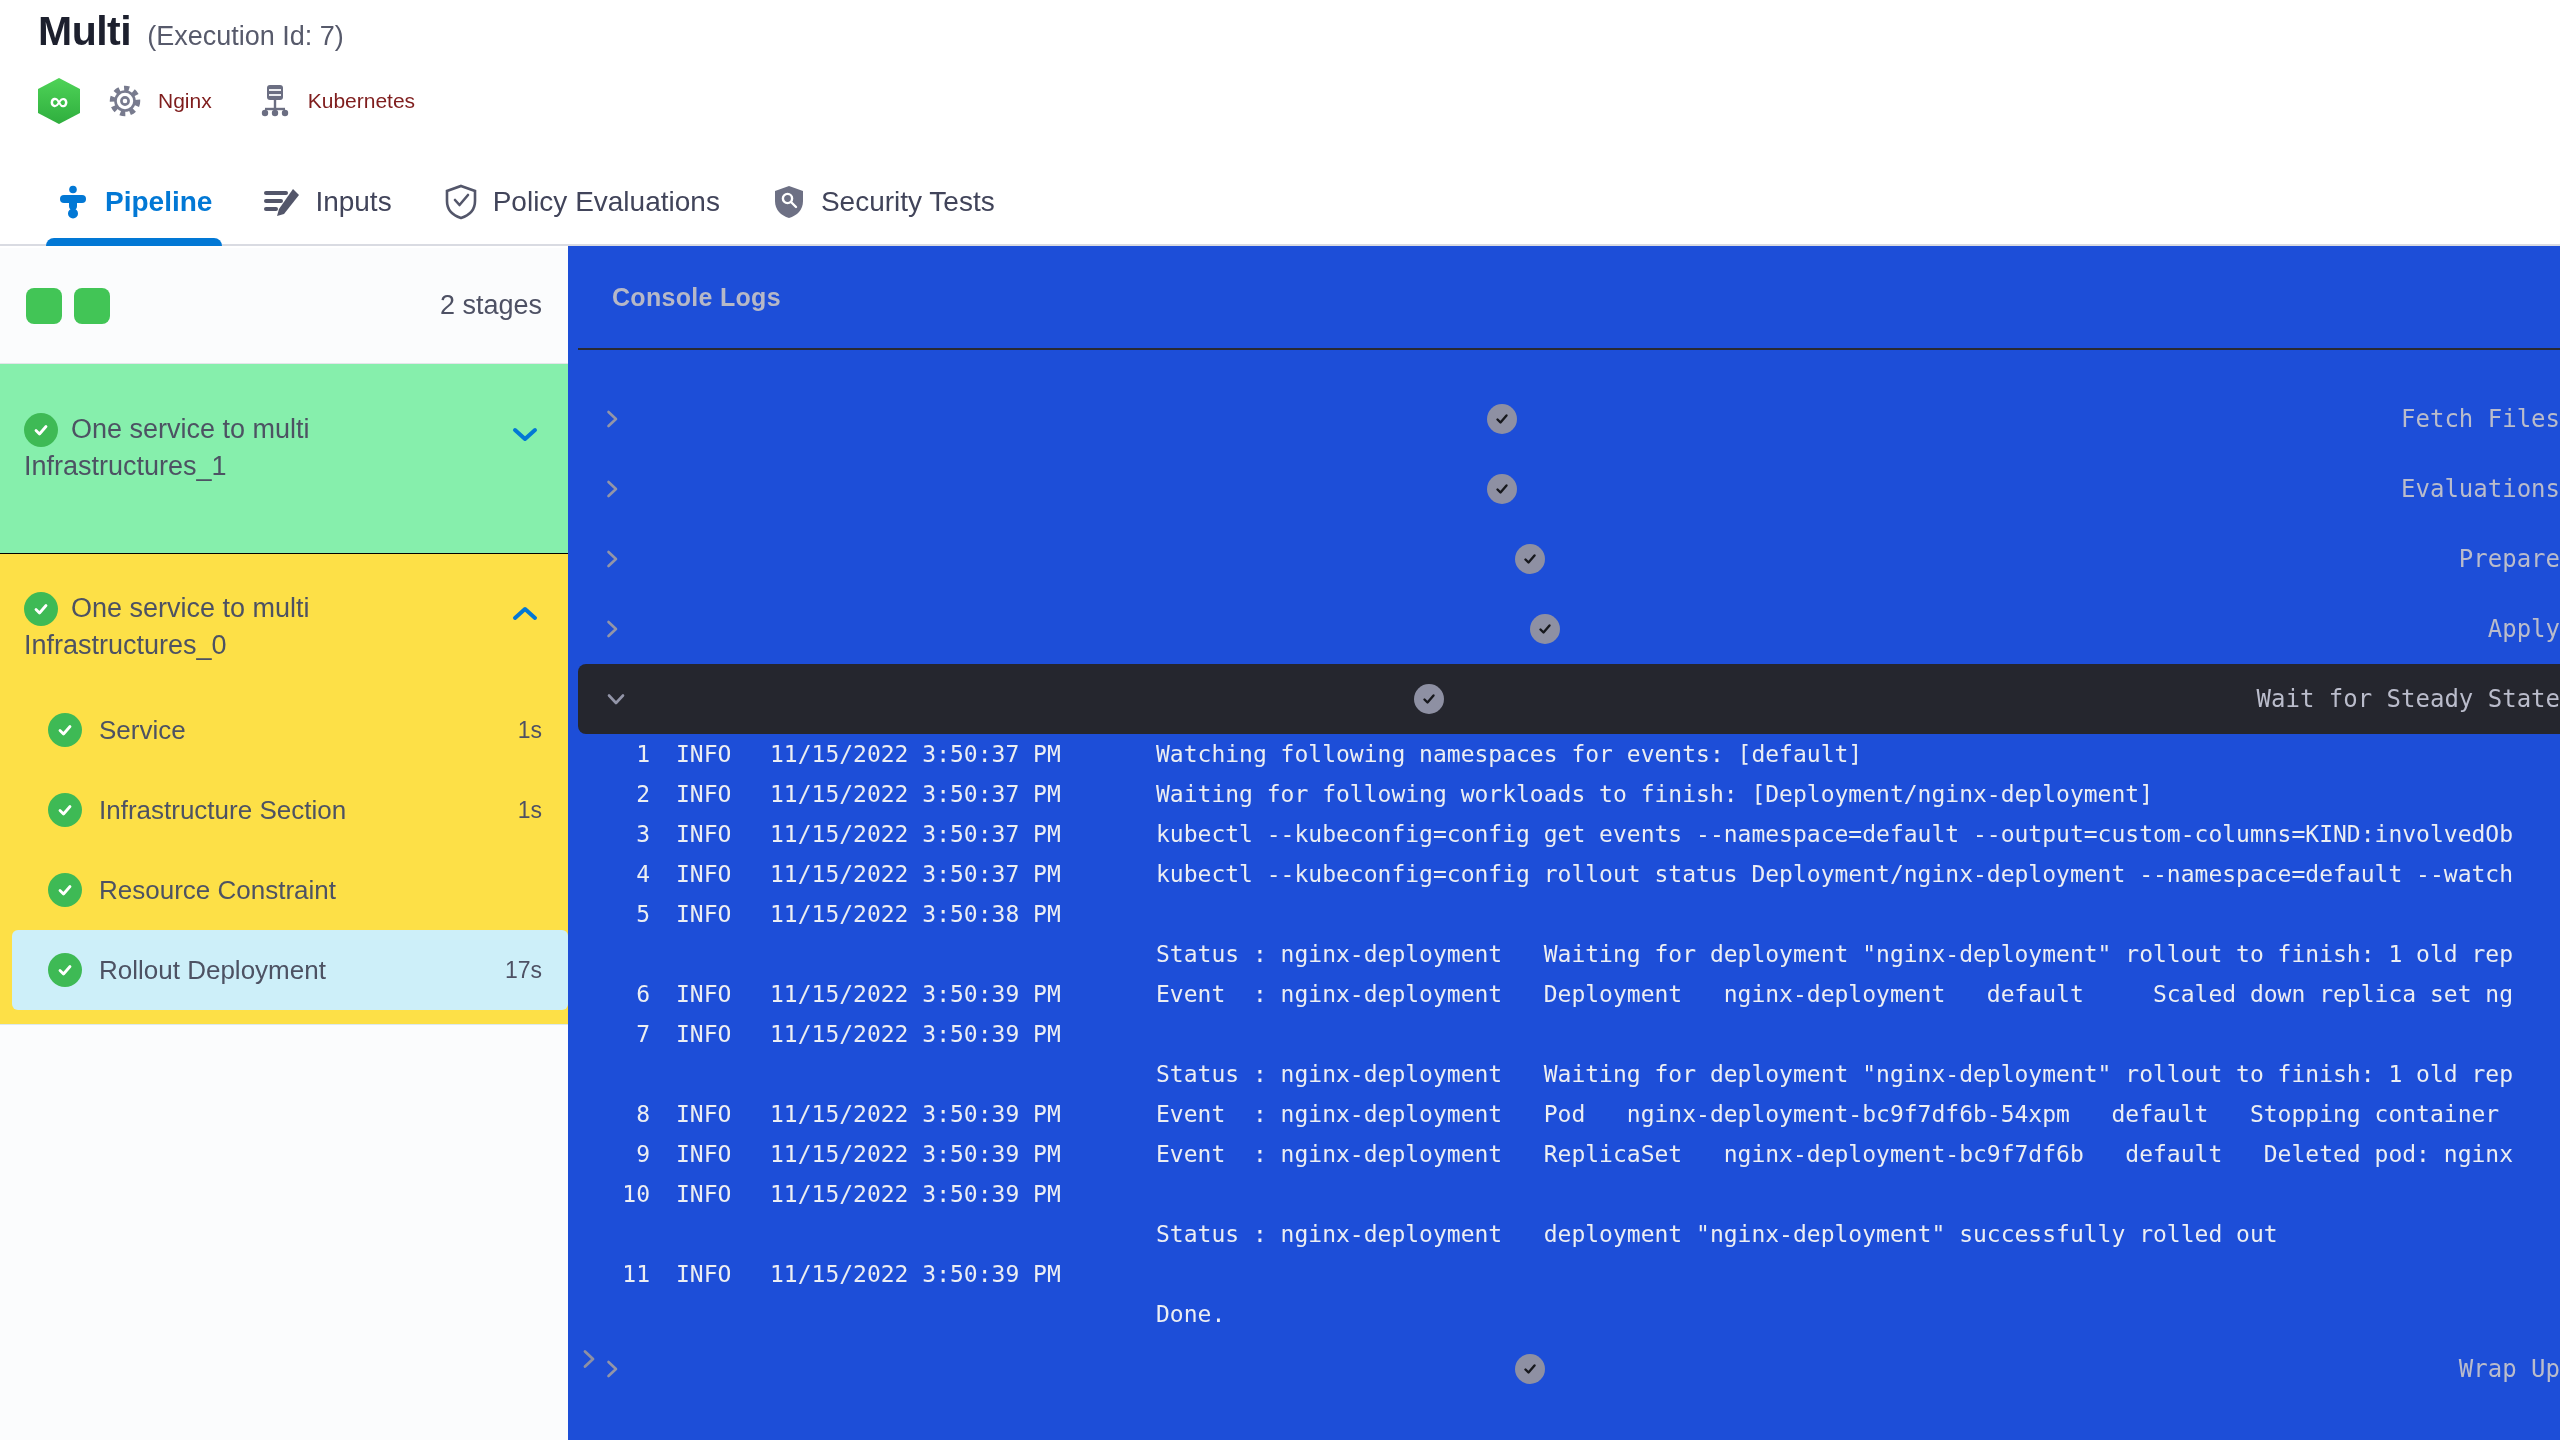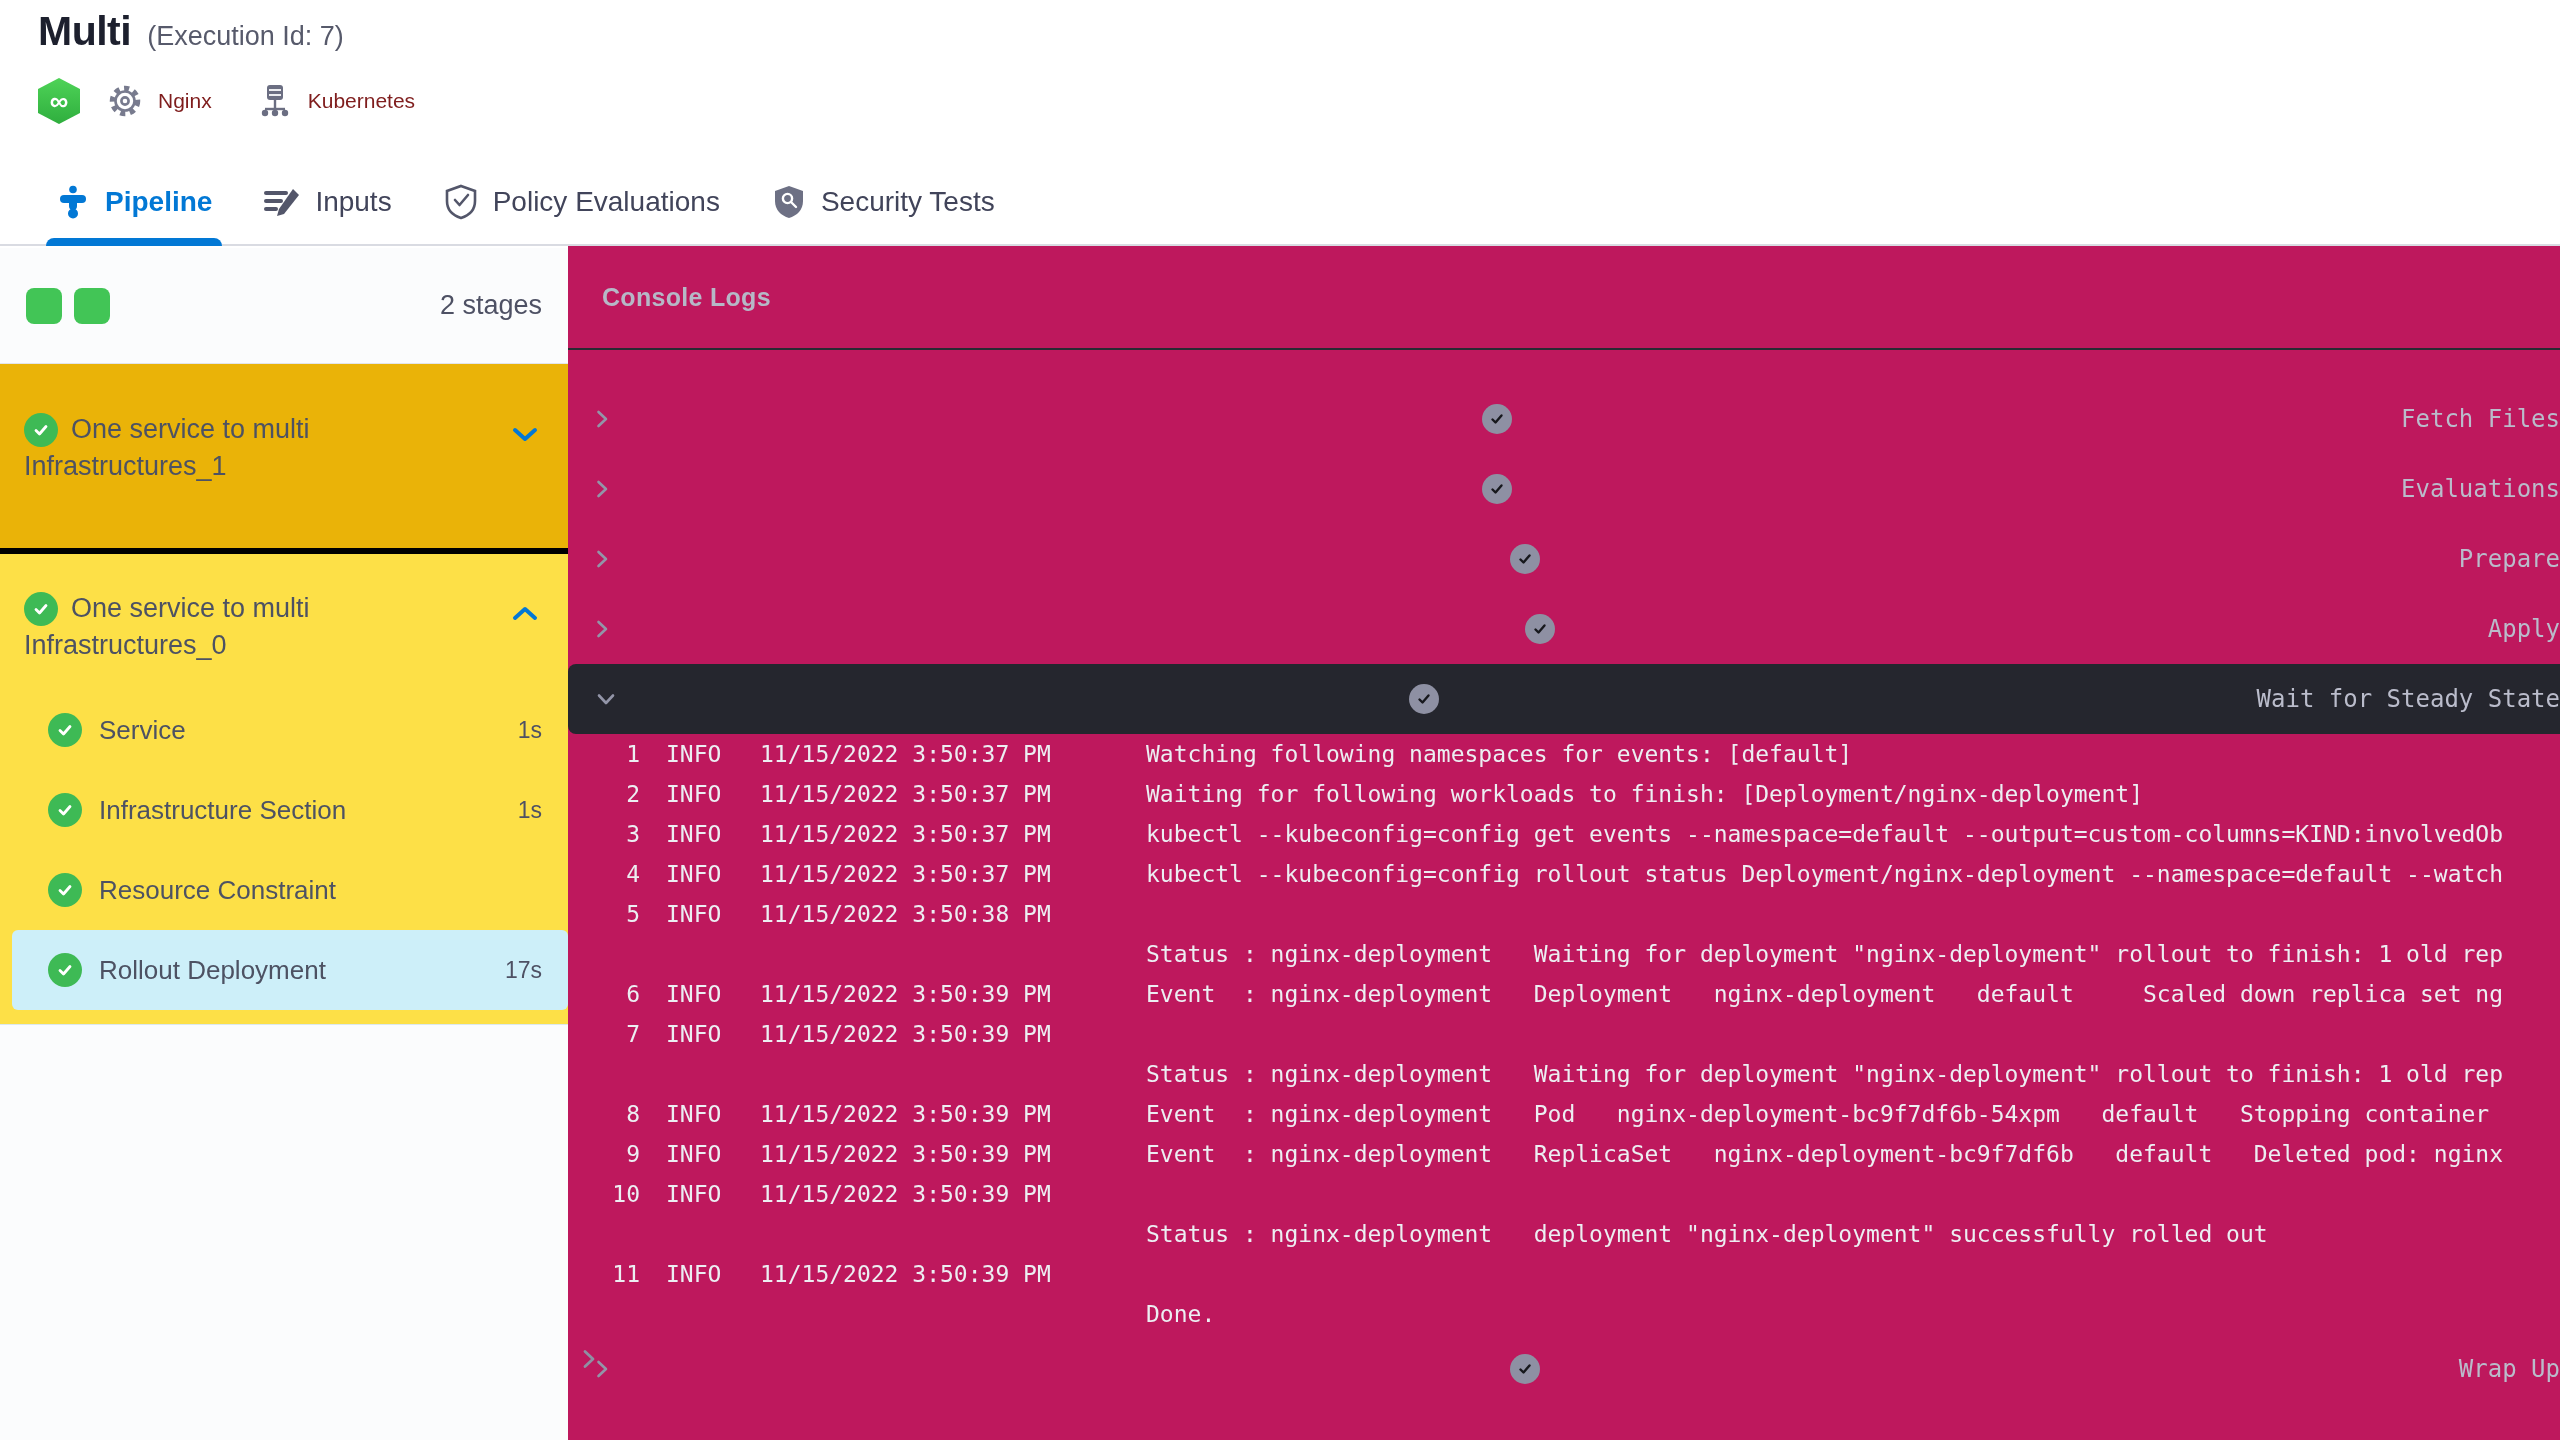--- a/index.html
+++ b/index.html
@@ -34,40 +34,40 @@
 
   
   .sidebar{position:absolute;left:0;top:248px;width:568px;bottom:0;background:#fbfcfd;}
   .stage-summary{height:116px;display:flex;align-items:center;padding:0 26px;
                  border-bottom:1px solid #e3e5ea;box-sizing:border-box;}
   .sq{width:36px;height:36px;border-radius:8px;background:#42c556;margin-right:12px;}
   .summary-spacer{flex:1;}
   .stage-count{font-size:27px;color:#4e5164;}
 
   .stage-block{position:relative;box-sizing:border-box;}
-  .stage-block.collapsed{height:190px;border-bottom:6px solid #000000;padding-top:47px;background:#eab308;}
+  .stage-block.collapsed{height:190px;border-bottom:1px solid #000000;padding-top:47px;background:#86efac;}
   .stage-block.expanded{background:#fde047;border-bottom:1px solid #dce9ee;padding-top:36px;padding-bottom:14px;}
   .stage-title-wrap{position:relative;}
   .stage-check{position:absolute;left:24px;top:2px;}
   .stage-title{margin:0;padding-left:24px;text-indent:47px;width:400px;
                font-size:27px;line-height:37px;color:#4d5263;}
   .stage-chevron{position:absolute;right:30px;top:16px;cursor:pointer;}
 
   .check-circle{width:34px;height:34px;border-radius:50%;background:#3eba55;
                 display:flex;align-items:center;justify-content:center;}
 
   .steps{margin-top:26px;}
   .step{height:80px;display:flex;align-items:center;padding-left:48px;padding-right:26px;cursor:pointer;}
   .step.selected{background:#cdeff9;border-radius:6px;margin-left:12px;padding-left:36px;}
   .step-label{margin-left:17px;font-size:26px;color:#4d5263;}
   .step-spacer{flex:1;}
   .step-duration{font-size:23px;color:#4e5164;}
 
   
-  .console{position:absolute;left:568px;top:246px;right:0;bottom:0;background:#be185d;overflow:hidden;}
+  .console{position:absolute;left:568px;top:246px;right:0;bottom:0;background:#1d4ed8;overflow:hidden;padding-left:10px;}
   .console-header{height:104px;display:flex;align-items:center;padding-left:34px;
                   border-bottom:2px solid #292a32;box-sizing:border-box;}
   .console-title{font-size:25px;font-weight:700;color:#b6b8c7;letter-spacing:.3px;}
 
   .sections{margin-top:34px;}
   .section-row{height:70px;display:flex;align-items:center;padding-left:28px;cursor:pointer;
                font-family:"DejaVu Sans Mono",monospace;font-size:24px;color:#babccb;justify-content:space-between;}
   .section-row.expanded{background:#25262e;border-radius:8px 0 0 8px;}
   .sec-chevron{width:20px;display:flex;align-items:center;}
   .sec-check{margin-left:28px;width:30px;height:30px;border-radius:50%;background:#8e90a3;

